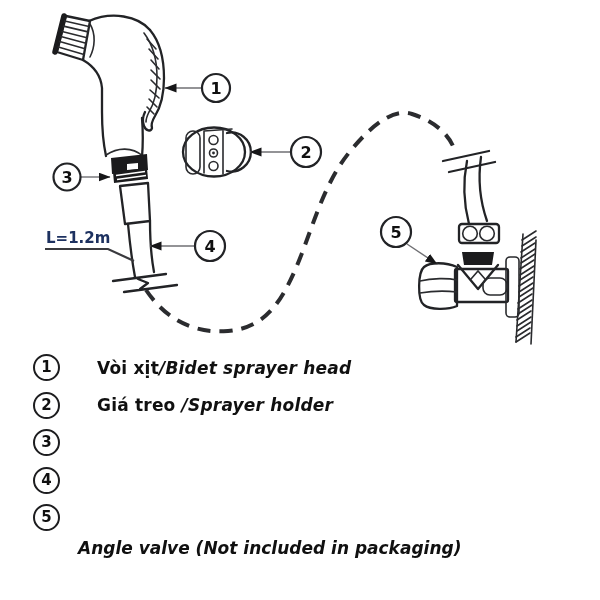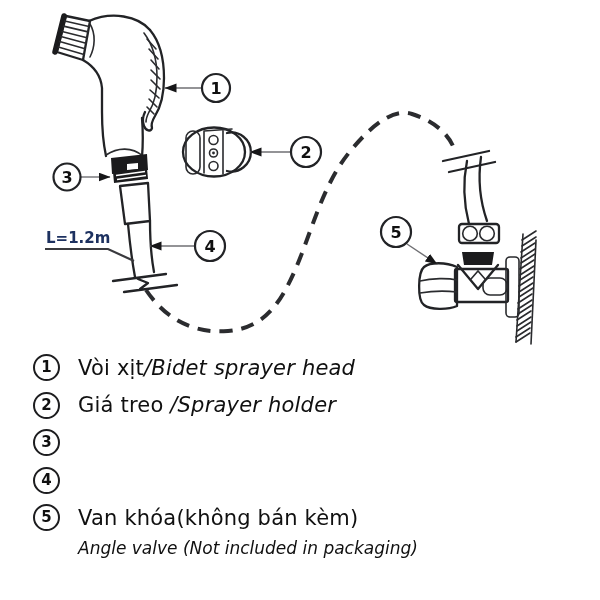--- a/index.html
+++ b/index.html
@@ -9,23 +9,23 @@
   }
   .stage svg{position:absolute;left:0;top:0;}
   
   .legend{position:absolute;left:33px;top:354px;width:540px;}
   .lrow{display:flex;align-items:center;height:27px;margin-bottom:10.5px;}
   .lnum{
     flex:0 0 auto;width:27px;height:27px;border:2.4px solid #1d1d1f;border-radius:50%;
     box-sizing:border-box;display:flex;align-items:center;justify-content:center;
     font-size:15px;font-weight:bold;color:#101010;background:#fff;line-height:1;
   }
-  .ltext{margin-left:18px;font-size:21px;font-weight:normal;letter-spacing:.2px;white-space:nowrap;}
+  .ltext{margin-left:37px;font-size:17px;font-weight:bold;letter-spacing:.2px;white-space:nowrap;}
   .ltext .en{font-style:italic;white-space:pre;}
-  .lrow2{margin-left:45px;margin-top:-4px;font-size:17px;font-weight:normal;font-style:italic;white-space:nowrap;}
+  .lrow2{margin-left:45px;margin-top:-4px;font-size:17px;font-weight:bold;font-style:italic;white-space:nowrap;}
   
   .ink{stroke:#222326;fill:none;stroke-width:2.3;stroke-linecap:round;stroke-linejoin:round;}
   .ink-thin{stroke:#2a2b2e;fill:none;stroke-width:1.6;stroke-linecap:round;}
   .fillink{fill:#1b1b1d;stroke:none;}
   .leader{stroke:#6f6f73;stroke-width:1.4;fill:none;}
   .callout-circle{fill:#ffffff;stroke:#222326;stroke-width:2.2;}
   .callout-num{font:bold 16px "DejaVu Sans","Liberation Sans",sans-serif;fill:#101010;text-anchor:middle;}
   .hose-label{font:bold 15px "DejaVu Sans","Liberation Sans",sans-serif;fill:#1d3160;}
   .dashcurve{stroke:#2b2c2f;stroke-width:4;fill:none;stroke-dasharray:13 9;stroke-linecap:butt;}
 </style>
@@ -160,19 +160,18 @@
     <div class="lrow">
       <span class="lnum">3</span>
     </div>
 
     <div class="lrow">
       <span class="lnum">4</span>
     </div>
 
     <div class="lrow">
       <span class="lnum">5</span>
-      <span class="ltext"><span class="vi">Van khóa(không bán kèm)</span></span>
     </div>
 
     <div class="lrow2">Angle valve (Not included in packaging)</div>
 
   </div>
 </div>
 
 </body></html>

